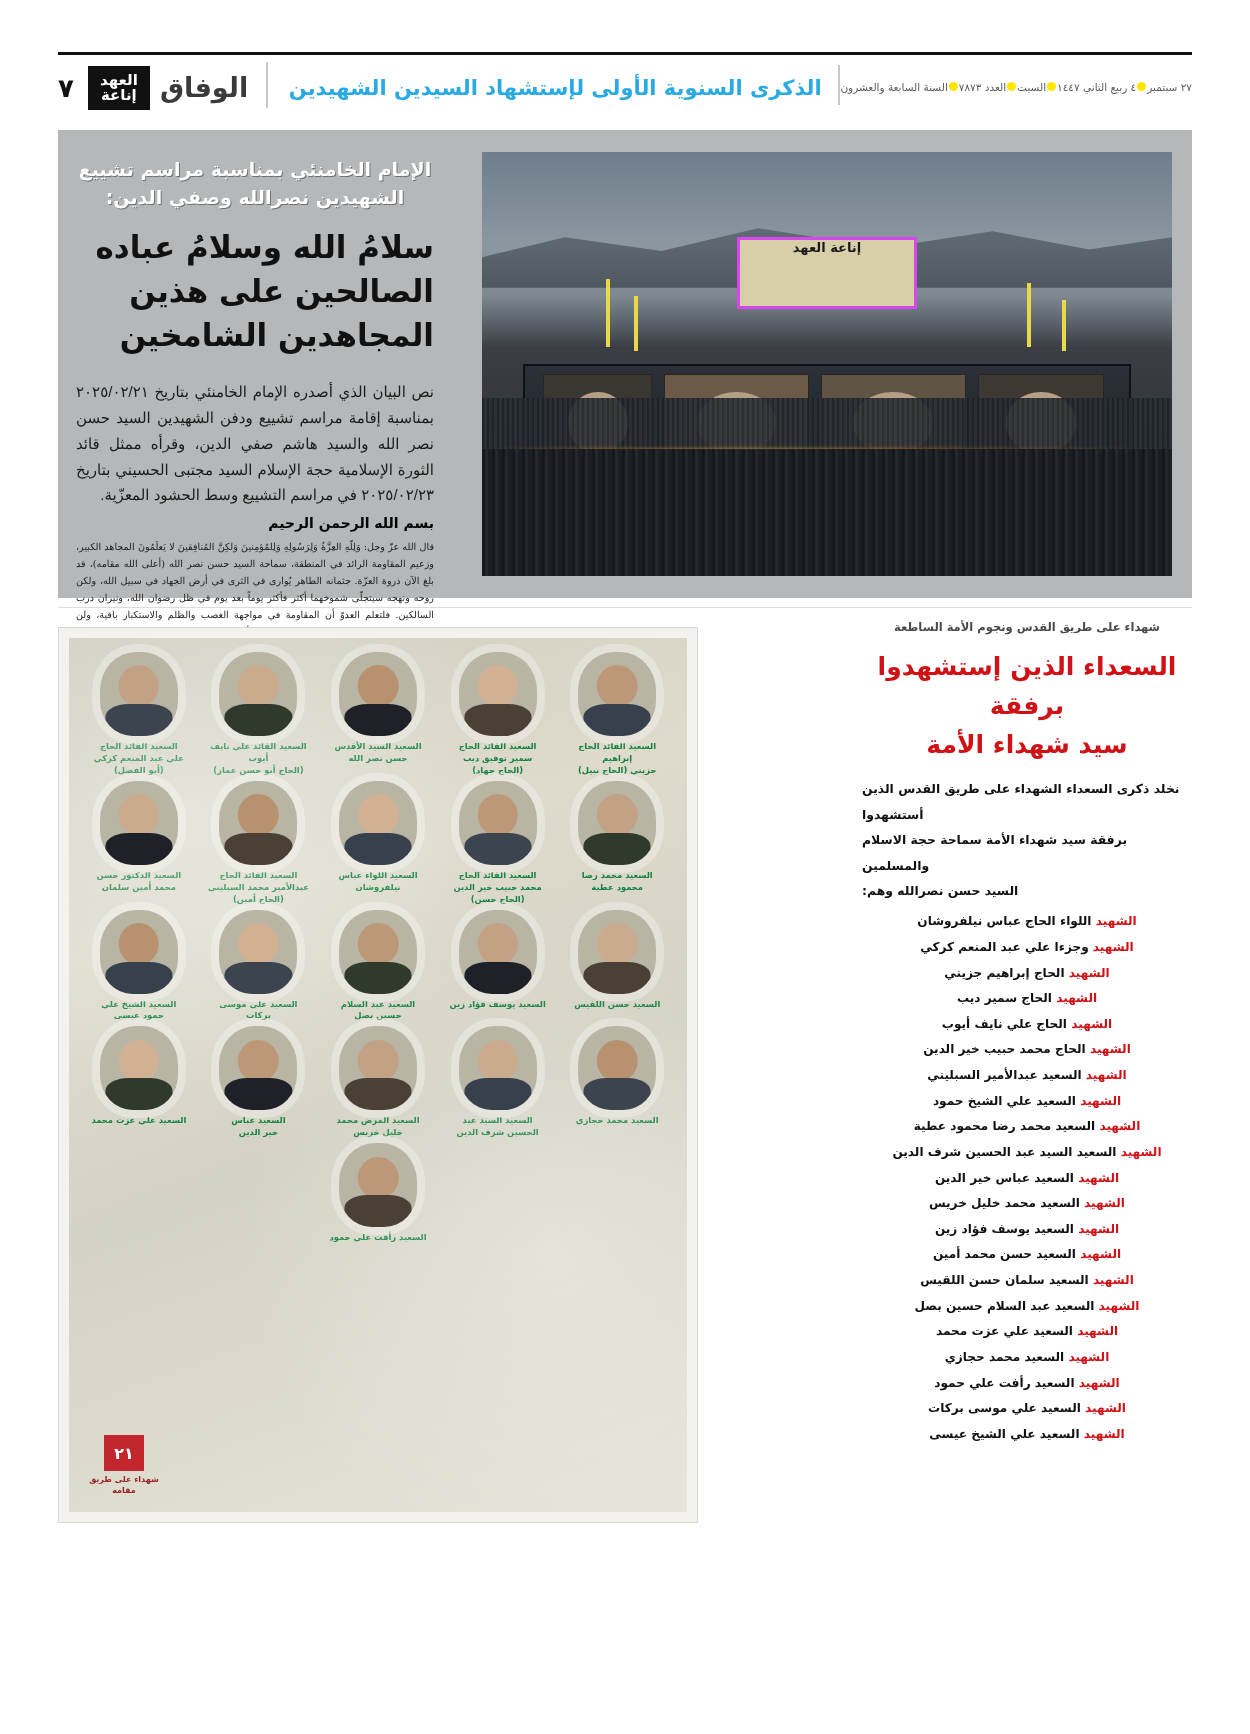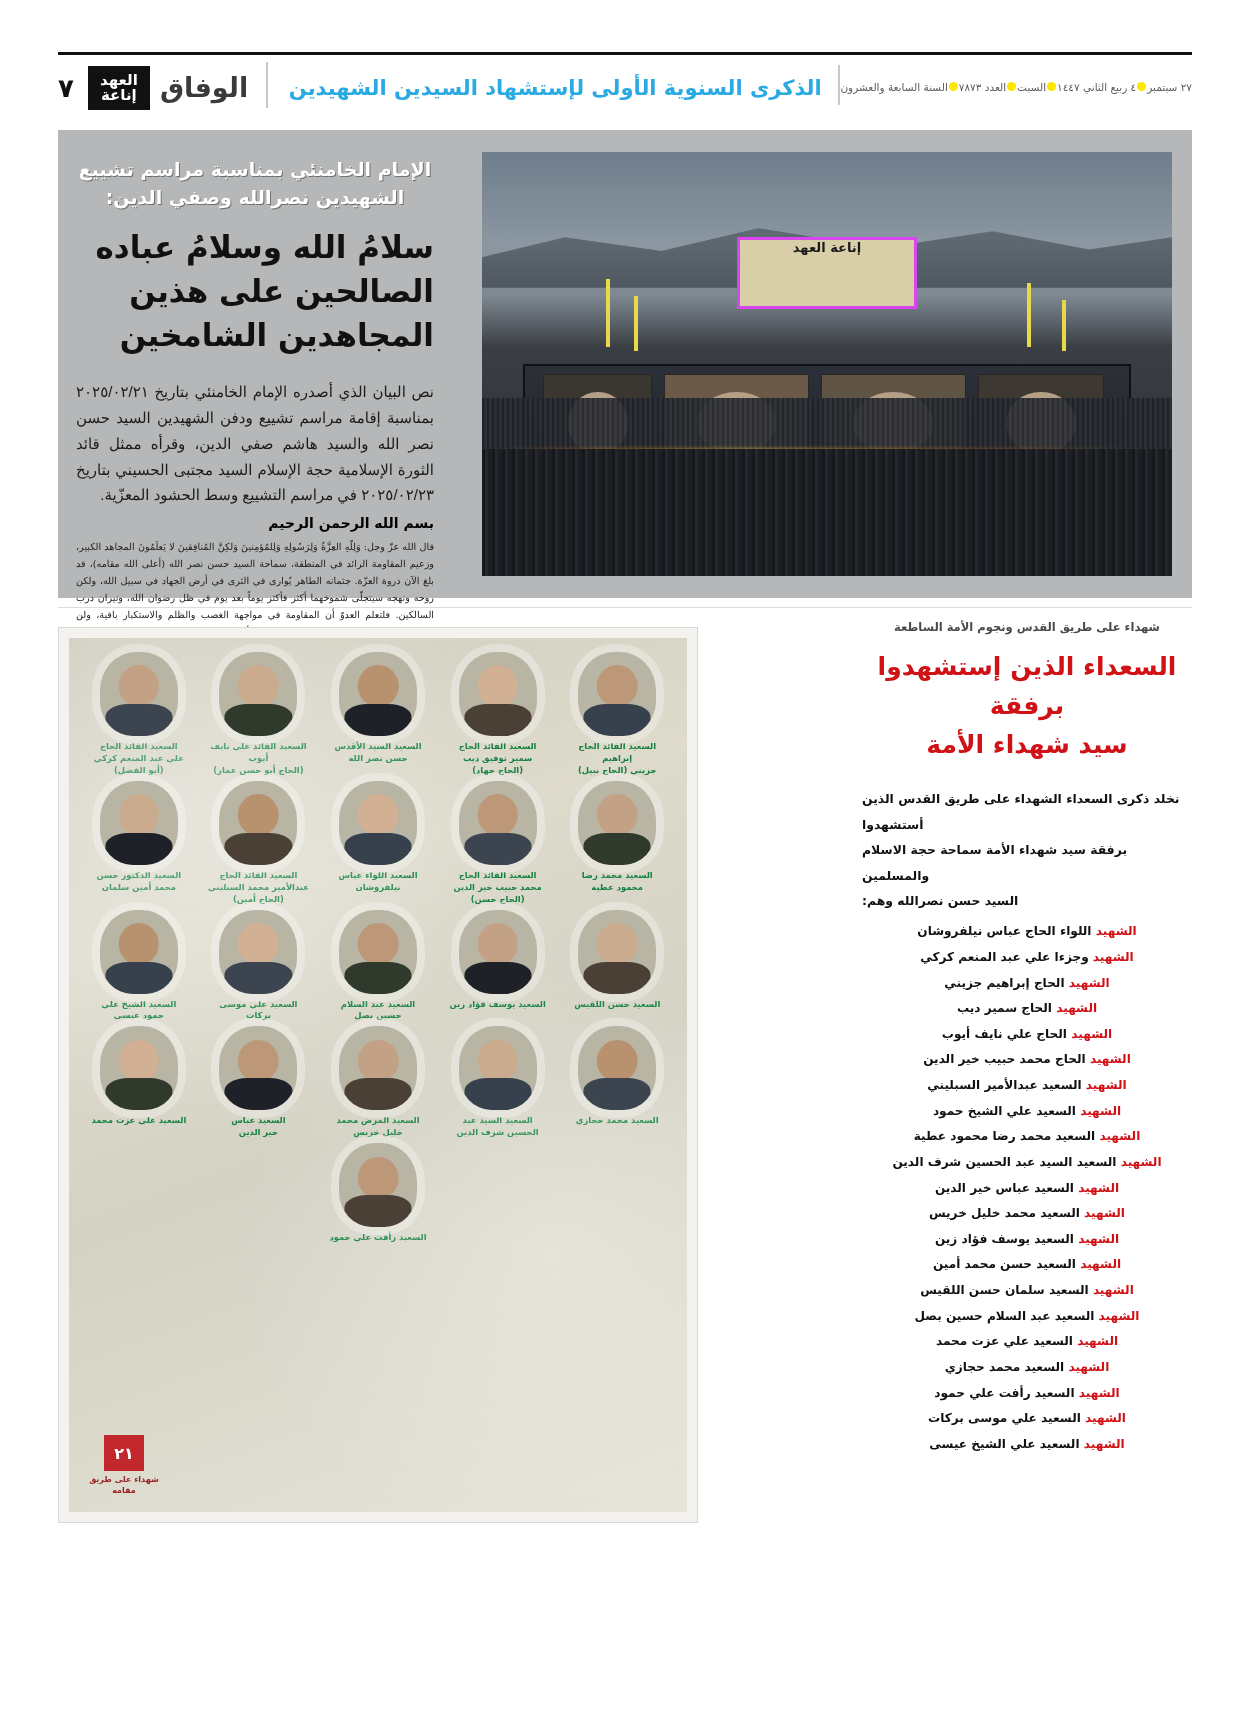--- a/index.html
+++ b/index.html
@@ -128,21 +128,21 @@
   .badge {
     position: absolute; bottom: 16px; left: 18px; width: 74px; text-align: center;
   }
   .badge-sq { width: 40px; height: 36px; background: #c1272d; color:#fff; font-weight:bold;
               font-size: 16px; display:flex; align-items:center; justify-content:center; margin: 0 auto 4px; }
   .badge-txt { font-size: 8px; color:#9b2226; font-weight: bold; line-height:1.3; }
 
   
   .list-col { position: absolute; top: 620px; right: 58px; width: 330px; }
   .list-kicker { font-size: 11.5px; color: #4a4a4a; font-weight: bold; text-align: center; margin-bottom: 14px; }
-  .list-head { font-size: 25px; color: #d01217; font-weight: bold; text-align: center; line-height: 1.55; margin-bottom: 22px; }
+  .list-head { font-size: 25px; color: #d01217; font-weight: bold; text-align: center; line-height: 1.55; margin-bottom: 12px; }
   .list-intro { font-size: 12.4px; color: #111; font-weight: bold; line-height: 2.05; text-align: left; margin-bottom: 6px; }
   .m-item { font-size: 12.1px; color: #111; font-weight: bold; line-height: 2.12; text-align: center; white-space: nowrap; }
   .m-item .lbl { color: #d01217; }
 
   .hr-top { position:absolute; top:607px; left:58px; right:58px; height:1px; background:#dcdcdc; }
 </style>
 </head>
 <body>
 
 <div class="page">

